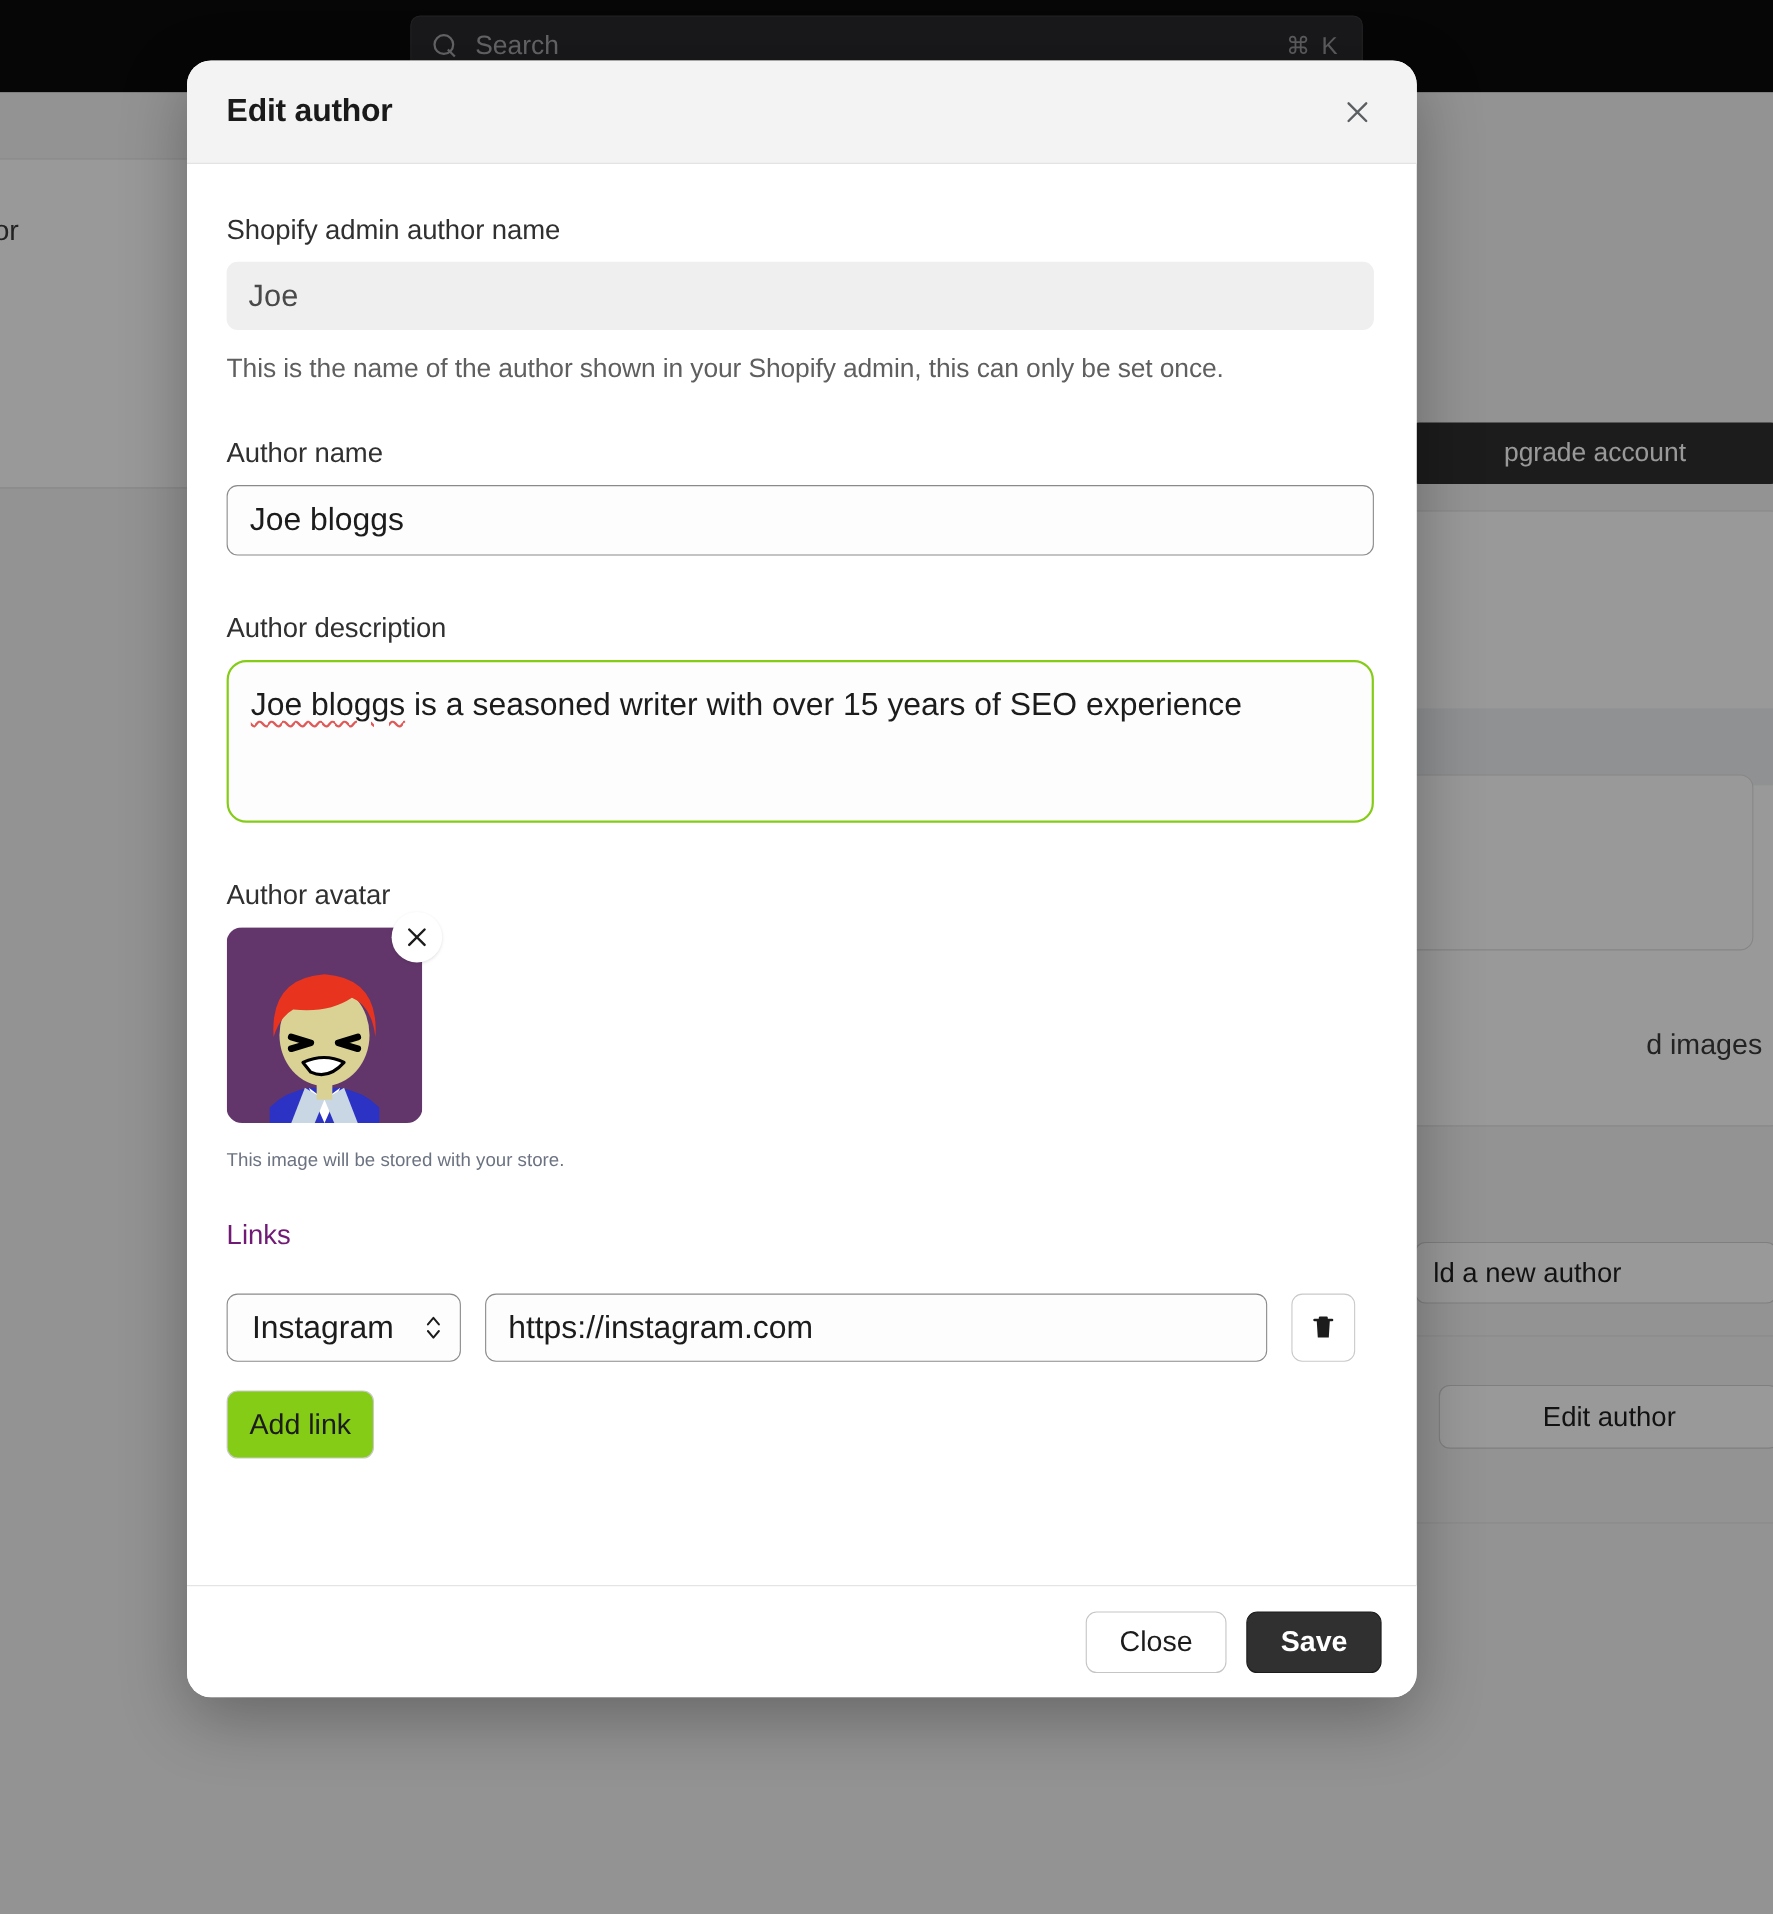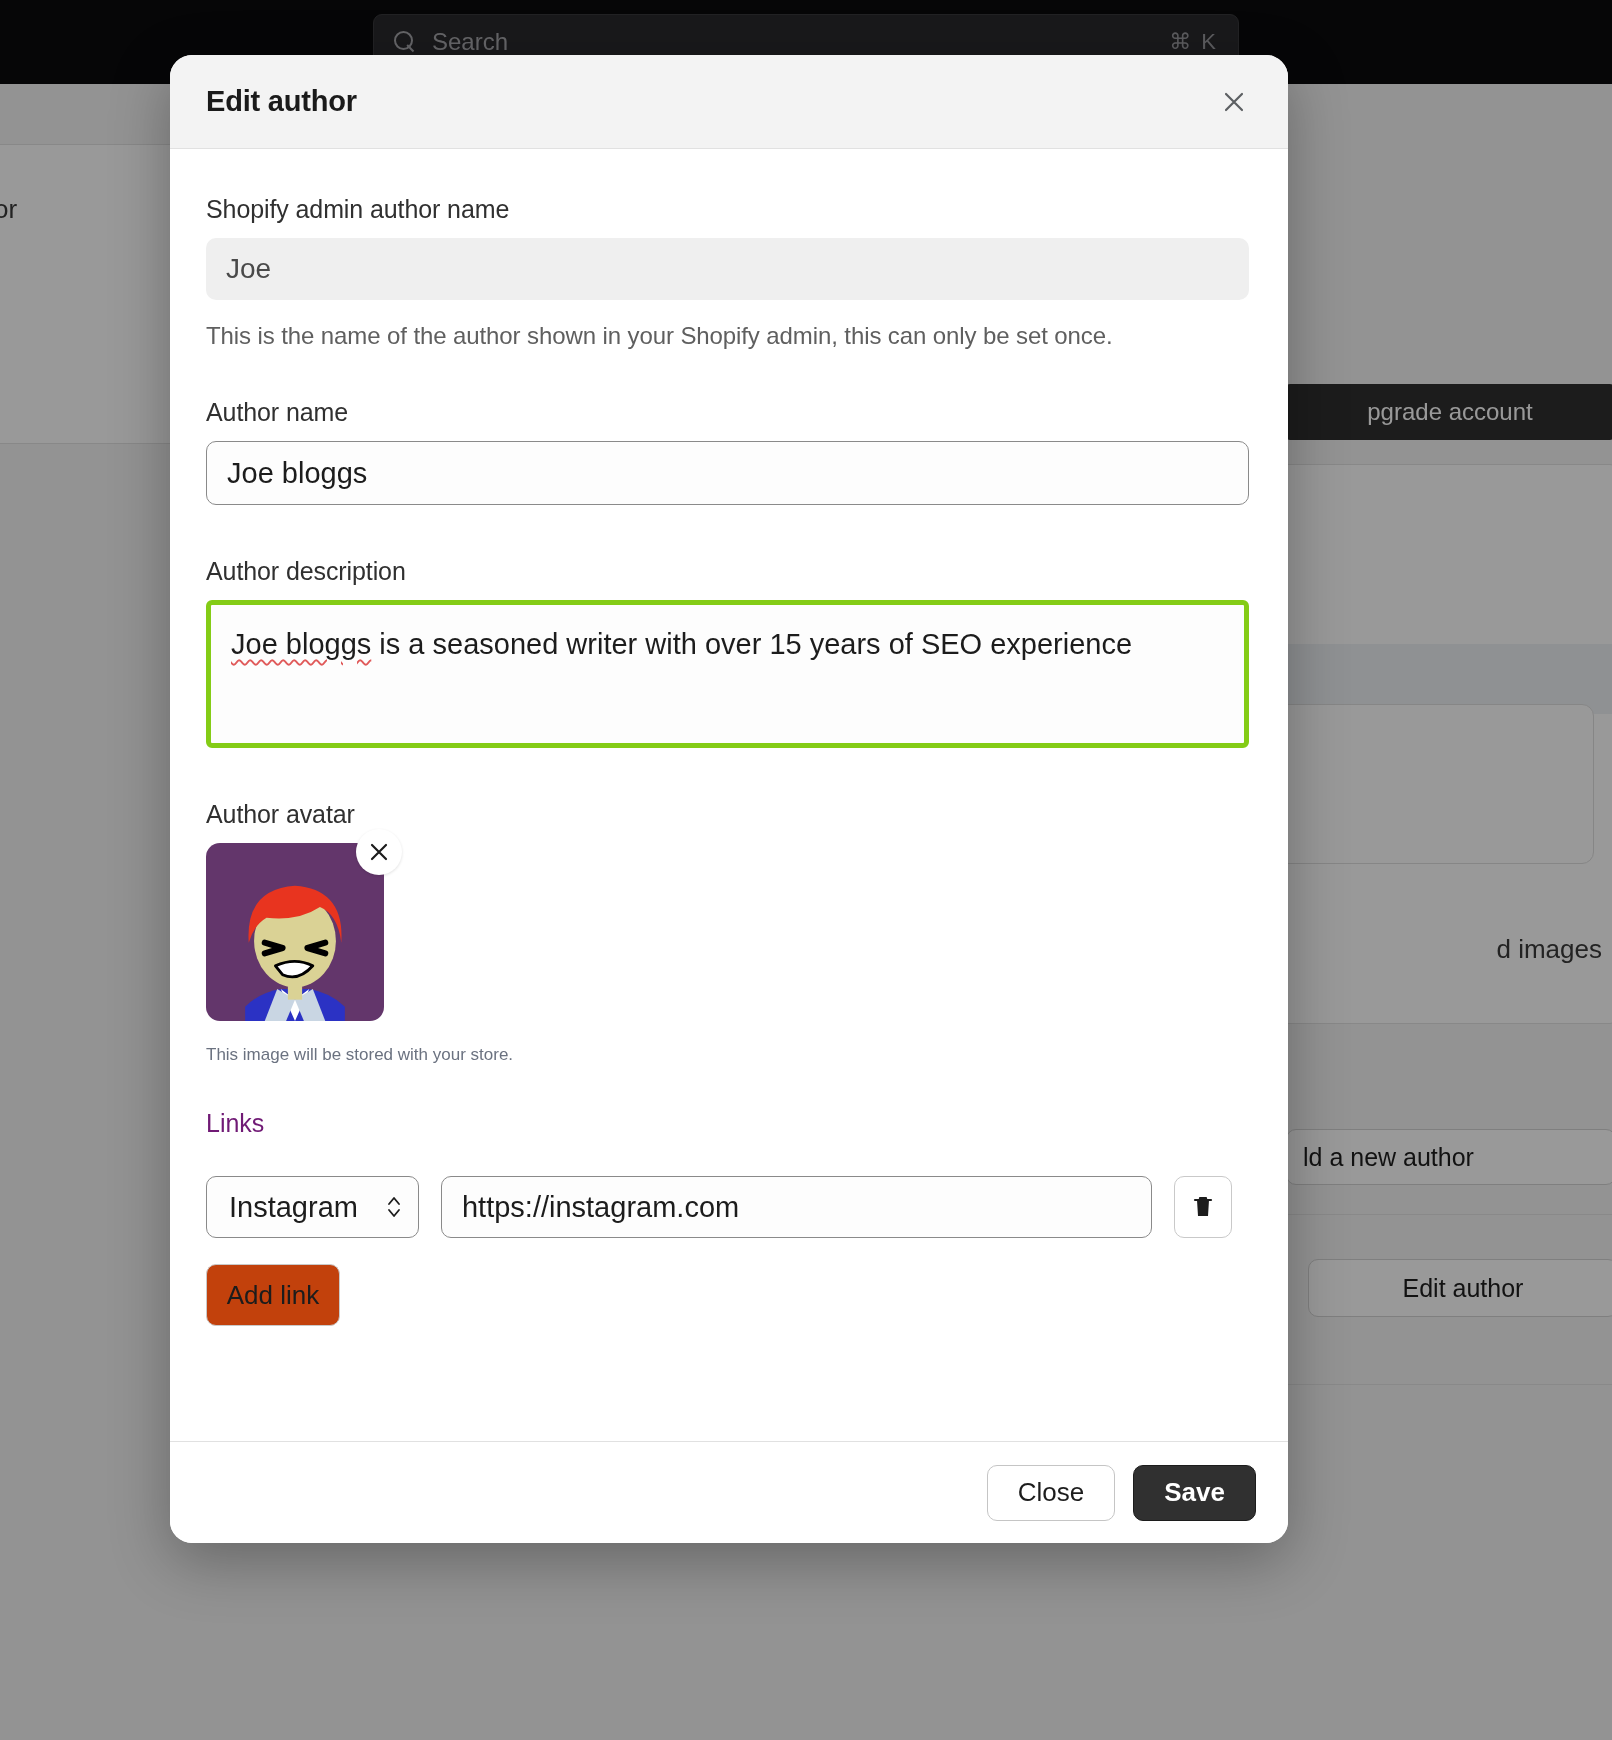--- a/index.html
+++ b/index.html
@@ -152,21 +152,21 @@
   .input-box {
     width: 1043px; height: 64px;
     background: #fdfdfd;
     border: 1px solid #8a8a8a; border-radius: 10px;
     font-size: 29px; color: #1c1c1c;
     display: flex; align-items: center; padding: 0 20px;
   }
   .textarea-box {
     width: 1043px; height: 148px;
     background: #fdfdfd;
-    border: 5px solid #84cc16; border-radius: 6px;
+    border: 2px solid #84cc16; border-radius: 18px;
     font-size: 29px; color: #1c1c1c;
     padding: 22px 20px 0 20px;
     line-height: 1.2;
   }
   .spell {
     text-decoration: underline;
     text-decoration-style: wavy;
     text-decoration-color: #e05a5a;
     text-decoration-thickness: 2px;
     text-underline-offset: 5px;
@@ -217,21 +217,21 @@
   .trash-btn {
     width: 58px; height: 62px; flex: none;
     background: #ffffff;
     border: 1px solid #c9c9c9; border-radius: 10px;
     display: flex; align-items: center; justify-content: center;
     cursor: pointer;
   }
   .addlink-btn {
     margin-top: 26px;
     height: 62px; width: 134px;
-    background: #c2410c;
+    background: #84cc16;
     border: 1px solid #c9c9c9; border-radius: 10px;
     display: flex; align-items: center; justify-content: center;
     font-size: 26px; color: #1c1c1c; cursor: pointer;
   }
 
   .modal-footer {
     flex: none; height: 102px;
     border-top: 1px solid #e1e1e1;
     background: #ffffff;
     display: flex; align-items: center; justify-content: flex-end;

